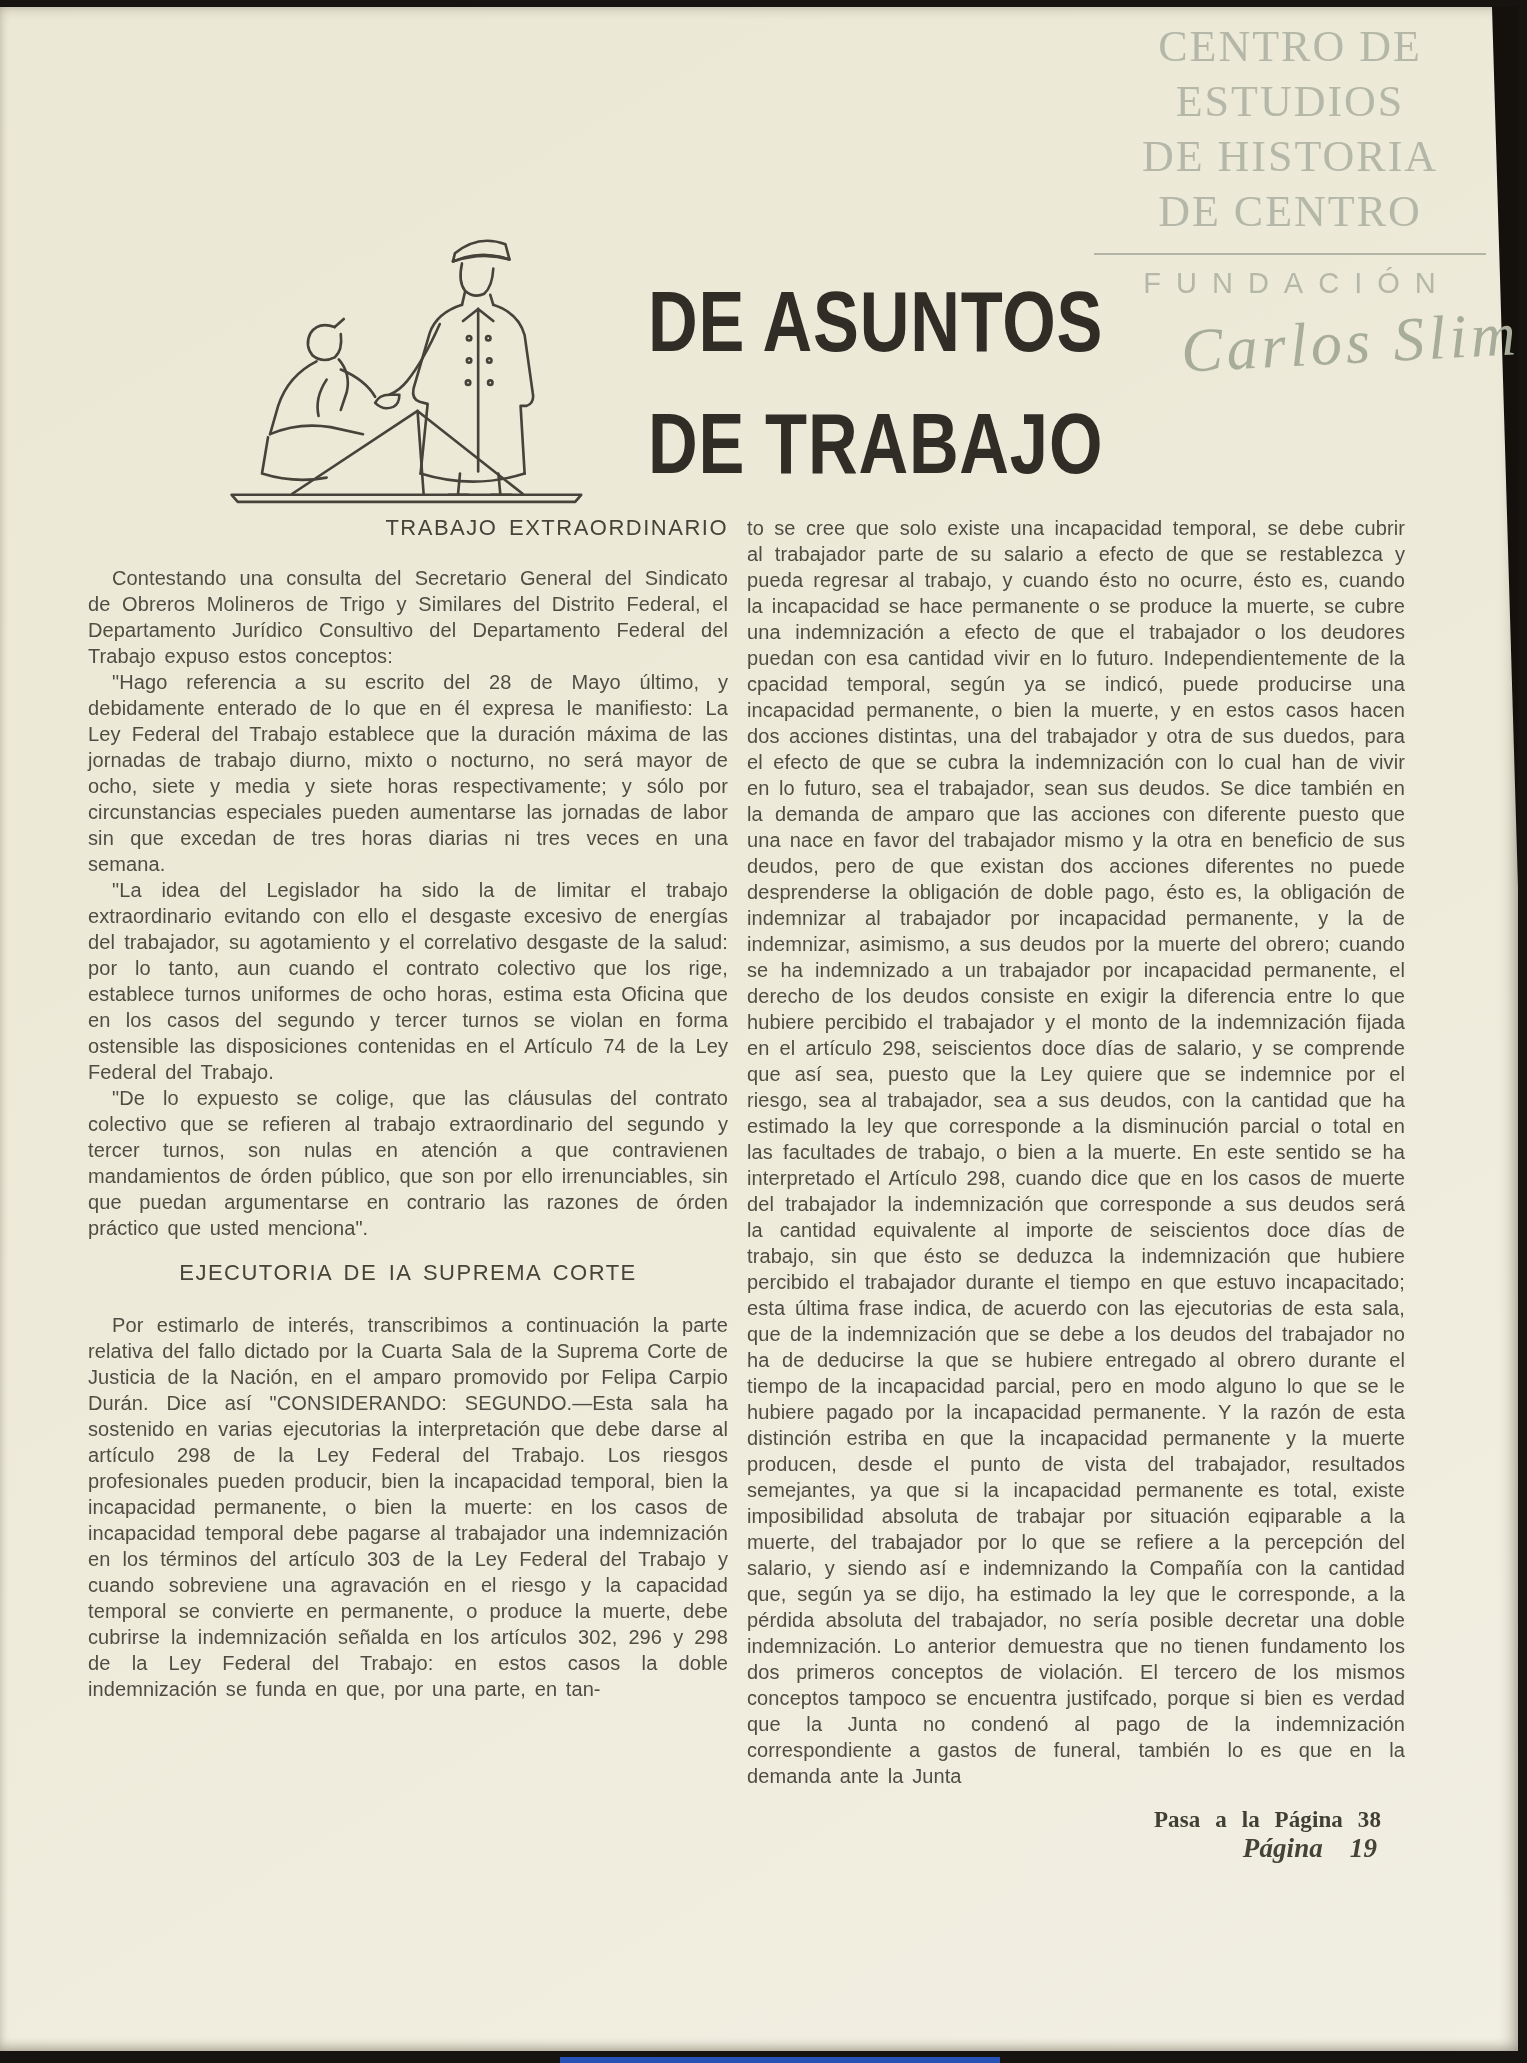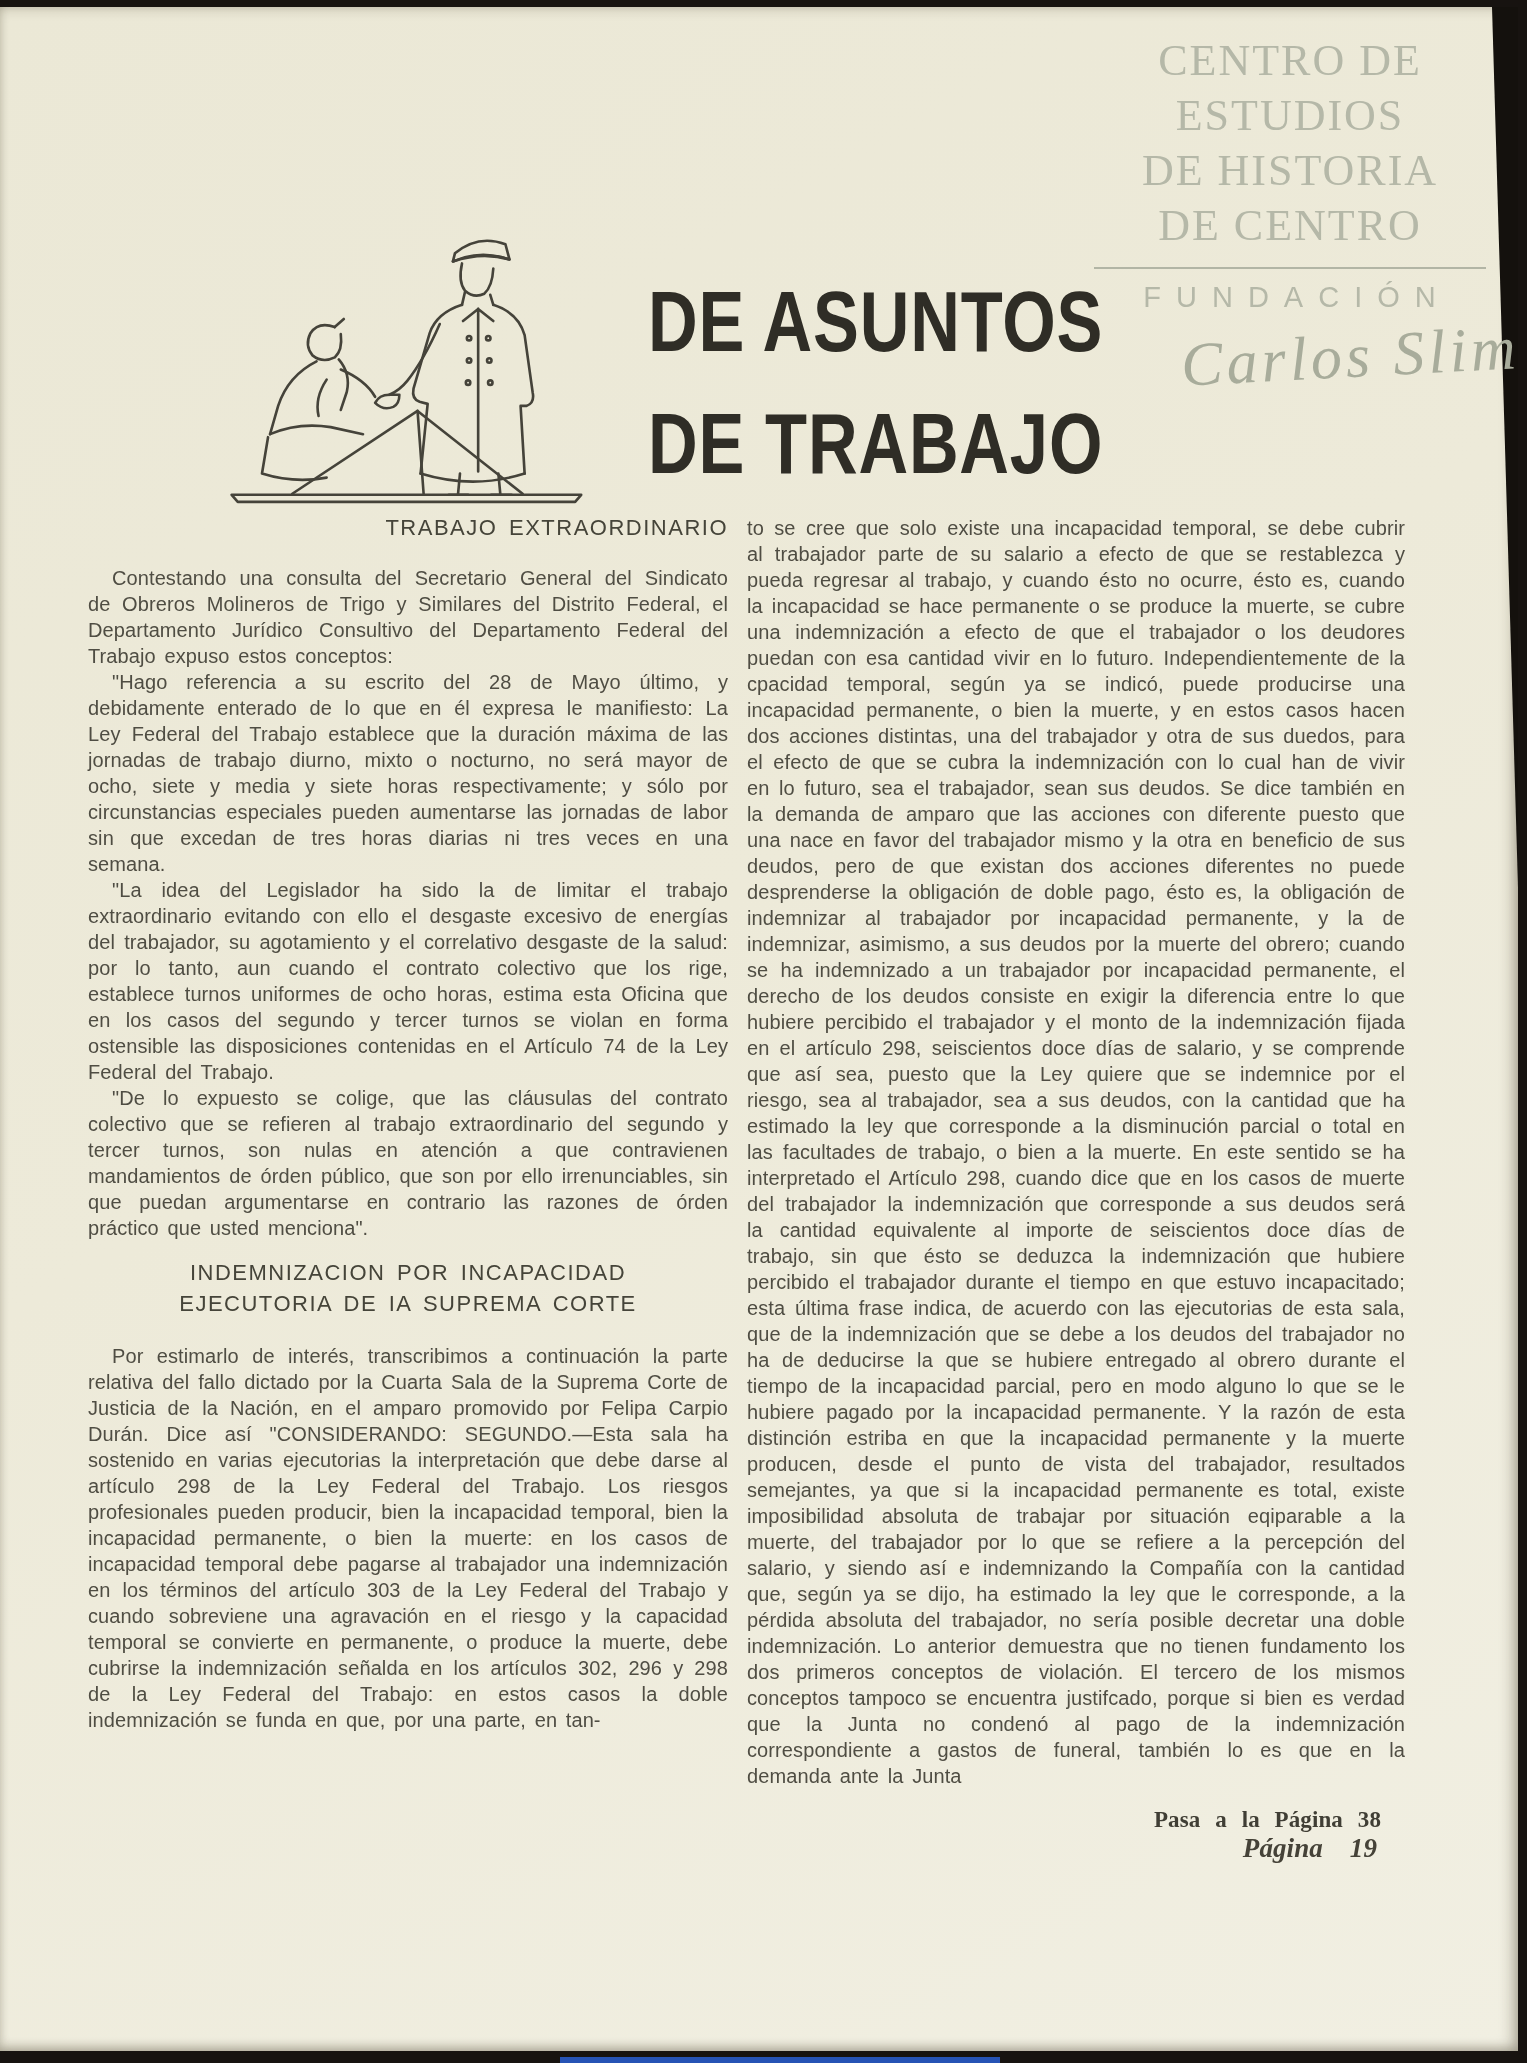--- a/index.html
+++ b/index.html
@@ -4,21 +4,21 @@
 <style>
   html,body{margin:0;padding:0;background:#0e0c09;}
   .photo{position:relative;width:1527px;height:2063px;background:#171310;overflow:hidden;
          font-family:"Liberation Sans",sans-serif;}
   .paper{position:absolute;left:0;top:7px;right:9px;bottom:12px;
          background:linear-gradient(150deg,#ebe8d6 0%,#edead9 45%,#f1efe2 100%);
          box-shadow:inset -6px 0 14px rgba(40,30,10,.25), inset 0 -4px 10px rgba(40,30,10,.2);}
   .corner-wedge{position:absolute;right:0;top:0;width:26px;height:880px;background:#14110d;
          clip-path:polygon(0 0,100% 0,100% 100%);}
   
-  .watermark{position:absolute;right:28px;top:26px;width:400px;text-align:center;
+  .watermark{position:absolute;right:28px;top:12px;width:400px;text-align:center;
          color:#b5b8a8;font-family:"Liberation Serif",serif;}
   .wm-line{font-size:44px;line-height:55px;letter-spacing:2px;}
   .wm-rule{margin:14px auto 12px auto;width:392px;border-top:2px solid #b2b5a5;}
   .wm-foundation{font-family:"Liberation Sans",sans-serif;font-size:29px;letter-spacing:15px;
          color:#b5b8a8;white-space:nowrap;margin-left:14px;}
   .wm-signature{position:absolute;right:-30px;top:288px;font-family:"Liberation Serif",serif;
          font-style:italic;font-size:62px;color:#a8ac9b;transform:rotate(-3deg);
          letter-spacing:4px;white-space:nowrap;}
   
   .illus{position:absolute;left:175px;top:212px;}
@@ -114,21 +114,20 @@
       <div class="tline">DE TRABAJO</div>
     </div>
 
     <div class="col col-left">
       <div class="h1">TRABAJO EXTRAORDINARIO</div>
       <p class="ind">Contestando una consulta del Secretario General del Sindicato de Obreros Molineros de Trigo y Similares del Distrito Federal, el Departamento Jurídico Consultivo del Departamento Federal del Trabajo expuso estos conceptos:</p>
       <p class="ind">"Hago referencia a su escrito del 28 de Mayo último, y debidamente enterado de lo que en él expresa le manifiesto: La Ley Federal del Trabajo establece que la duración máxima de las jornadas de trabajo diurno, mixto o nocturno, no será mayor de ocho, siete y media y siete horas respectivamente; y sólo por circunstancias especiales pueden aumentarse las jornadas de labor sin que excedan de tres horas diarias ni tres veces en una semana.</p>
       <p class="ind">"La idea del Legislador ha sido la de limitar el trabajo extraordinario evitando con ello el desgaste excesivo de energías del trabajador, su agotamiento y el correlativo desgaste de la salud: por lo tanto, aun cuando el contrato colectivo que los rige, establece turnos uniformes de ocho horas, estima esta Oficina que en los casos del segundo y tercer turnos se violan en forma ostensible las disposiciones contenidas en el Artículo 74 de la Ley Federal del Trabajo.</p>
       <p class="ind">"De lo expuesto se colige, que las cláusulas del contrato colectivo que se refieren al trabajo extraordinario del segundo y tercer turnos, son nulas en atención a que contravienen mandamientos de órden público, que son por ello irrenunciables, sin que puedan argumentarse en contrario las razones de órden práctico que usted menciona".</p>
       <div class="h2">
-        <div>INDEMNIZACION POR INCAPACIDAD</div>
         <div>EJECUTORIA DE IA SUPREMA CORTE</div>
       </div>
       <p class="ind">Por estimarlo de interés, transcribimos a continuación la parte relativa del fallo dictado por la Cuarta Sala de la Suprema Corte de Justicia de la Nación, en el amparo promovido por Felipa Carpio Durán. Dice así "CONSIDERANDO: SEGUNDO.—Esta sala ha sostenido en varias ejecutorias la interpretación que debe darse al artículo 298 de la Ley Federal del Trabajo. Los riesgos profesionales pueden producir, bien la incapacidad temporal, bien la incapacidad permanente, o bien la muerte: en los casos de incapacidad temporal debe pagarse al trabajador una indemnización en los términos del artículo 303 de la Ley Federal del Trabajo y cuando sobreviene una agravación en el riesgo y la capacidad temporal se convierte en permanente, o produce la muerte, debe cubrirse la indemnización señalda en los artículos 302, 296 y 298 de la Ley Federal del Trabajo: en estos casos la doble indemnización se funda en que, por una parte, en tan-</p>
     </div>
 
     <div class="col col-right">
       <p>to se cree que solo existe una incapacidad temporal, se debe cubrir al trabajador parte de su salario a efecto de que se restablezca y pueda regresar al trabajo, y cuando ésto no ocurre, ésto es, cuando la incapacidad se hace permanente o se produce la muerte, se cubre una indemnización a efecto de que el trabajador o los deudores puedan con esa cantidad vivir en lo futuro. Independientemente de la cpacidad temporal, según ya se indicó, puede producirse una incapacidad permanente, o bien la muerte, y en estos casos hacen dos acciones distintas, una del trabajador y otra de sus duedos, para el efecto de que se cubra la indemnización con lo cual han de vivir en lo futuro, sea el trabajador, sean sus deudos. Se dice también en la demanda de amparo que las acciones con diferente puesto que una nace en favor del trabajador mismo y la otra en beneficio de sus deudos, pero de que existan dos acciones diferentes no puede desprenderse la obligación de doble pago, ésto es, la obligación de indemnizar al trabajador por incapacidad permanente, y la de indemnizar, asimismo, a sus deudos por la muerte del obrero; cuando se ha indemnizado a un trabajador por incapacidad permanente, el derecho de los deudos consiste en exigir la diferencia entre lo que hubiere percibido el trabajador y el monto de la indemnización fijada en el artículo 298, seiscientos doce días de salario, y se comprende que así sea, puesto que la Ley quiere que se indemnice por el riesgo, sea al trabajador, sea a sus deudos, con la cantidad que ha estimado la ley que corresponde a la disminución parcial o total en las facultades de trabajo, o bien a la muerte. En este sentido se ha interpretado el Artículo 298, cuando dice que en los casos de muerte del trabajador la indemnización que corresponde a sus deudos será la cantidad equivalente al importe de seiscientos doce días de trabajo, sin que ésto se deduzca la indemnización que hubiere percibido el trabajador durante el tiempo en que estuvo incapacitado; esta última frase indica, de acuerdo con las ejecutorias de esta sala, que de la indemnización que se debe a los deudos del trabajador no ha de deducirse la que se hubiere entregado al obrero durante el tiempo de la incapacidad parcial, pero en modo alguno lo que se le hubiere pagado por la incapacidad permanente. Y la razón de esta distinción estriba en que la incapacidad permanente y la muerte producen, desde el punto de vista del trabajador, resultados semejantes, ya que si la incapacidad permanente es total, existe imposibilidad absoluta de trabajar por situación eqiparable a la muerte, del trabajador por lo que se refiere a la percepción del salario, y siendo así e indemnizando la Compañía con la cantidad que, según ya se dijo, ha estimado la ley que le corresponde, a la pérdida absoluta del trabajador, no sería posible decretar una doble indemnización. Lo anterior demuestra que no tienen fundamento los dos primeros conceptos de violación. El tercero de los mismos conceptos tampoco se encuentra justifcado, porque si bien es verdad que la Junta no condenó al pago de la indemnización correspondiente a gastos de funeral, también lo es que en la demanda ante la Junta</p>
       <div class="continuation">Pasa a la Página 38</div>
       <div class="pagenum">Página 19</div>
     </div>

